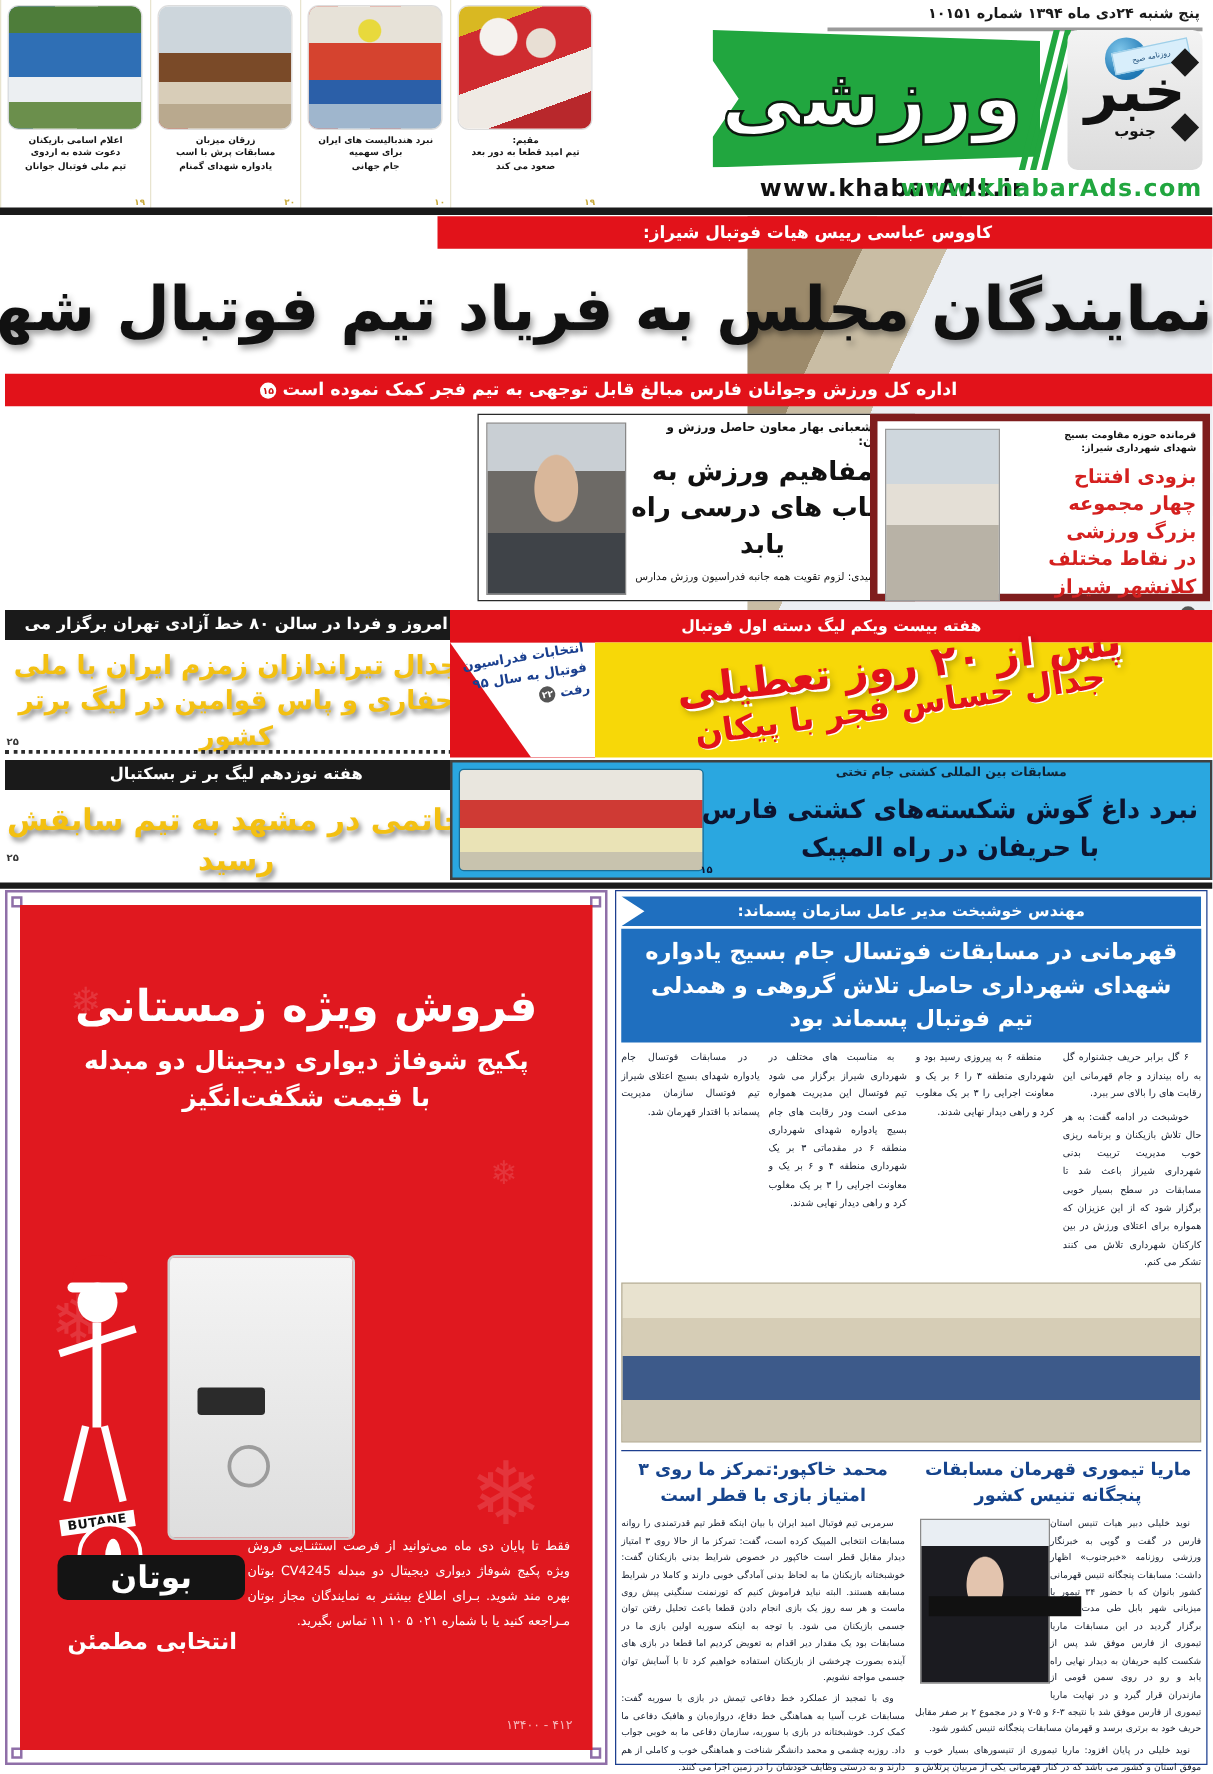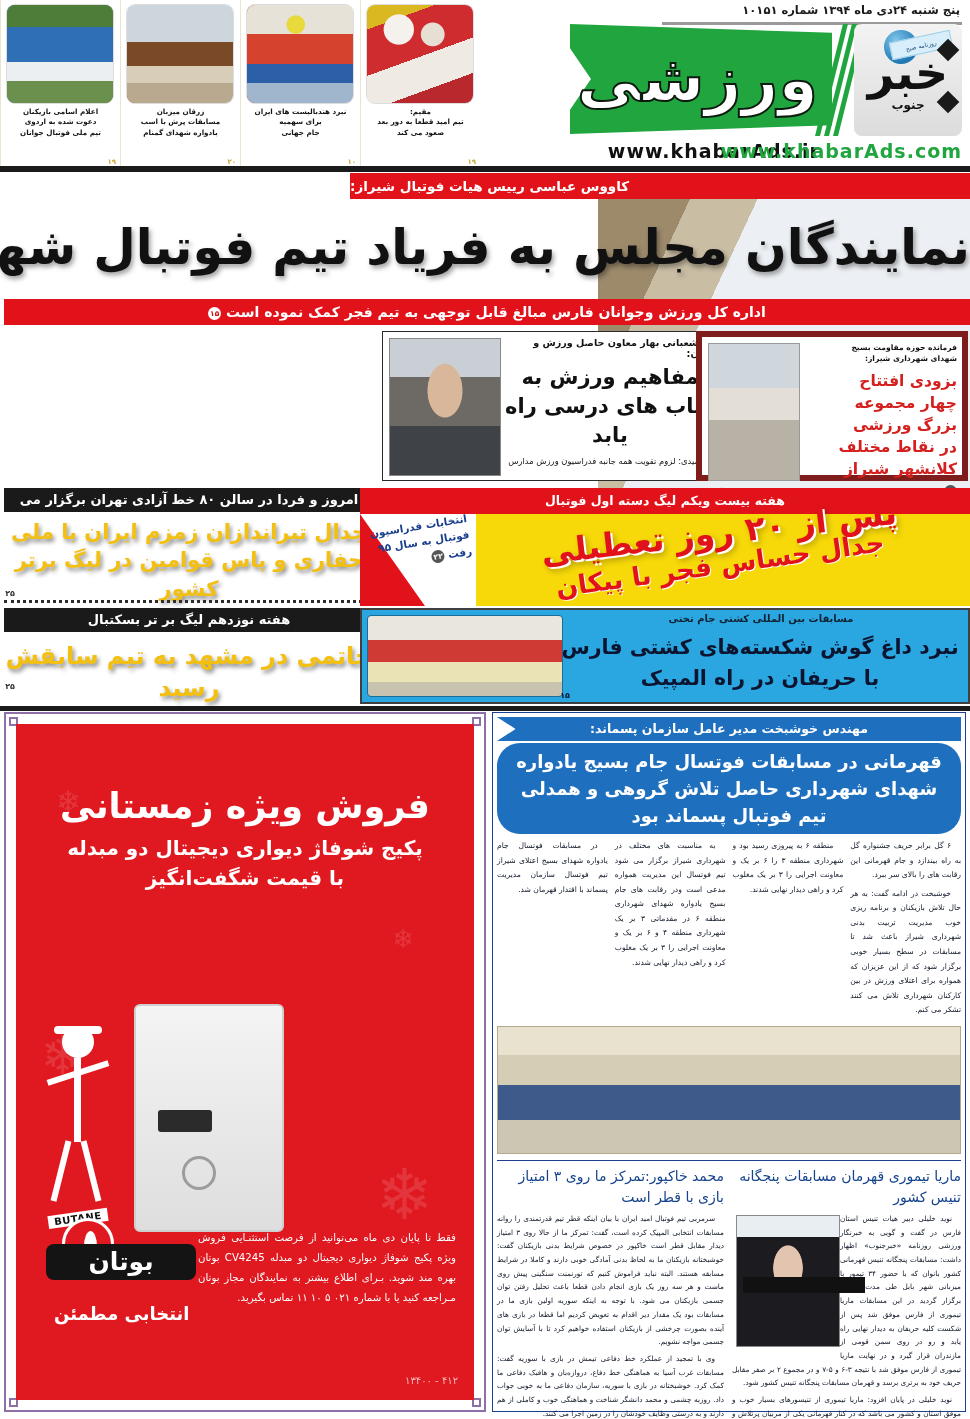--- a/index.html
+++ b/index.html
@@ -116,21 +116,21 @@
   .url-ir { position:absolute; top:140px; right:150px; font-size:19px; font-weight:900; color:#111; letter-spacing:1px; direction:ltr; }
   .url-com { position:absolute; top:140px; right:8px; font-size:19px; font-weight:900; color:#21a63f; letter-spacing:1px; direction:ltr; }
 
   .strip-rule { position:absolute; top:166px; right:0; left:0; height:6px; background:#1a1a1a; }
 
   
   .hero { position:absolute; top:173px; right:0; width:970px; height:320px; }
   .hero-photo { position:absolute; top:0; right:0; left:598px; top:0; height:318px; }
   .hero-kicker {
     position:absolute; top:0; right:0; width:620px; height:26px; background:#e2121a;
-    color:#fff; font-size:13.5px; font-weight:900; line-height:26px; text-align:left;
+    color:#fff; font-size:13.5px; font-weight:900; line-height:26px; text-align:center;
     padding-right:12px; direction:rtl;
   }
   .hero-headline {
     position:absolute; top:30px; right:0; width:966px; height:90px;
     font-size:49px; font-weight:900; color:#111; line-height:90px;
     text-align:center; direction:rtl; white-space:nowrap;
     text-shadow: 2px 3px 5px rgba(0,0,0,.38);
   }
   .hero-sub {
     position:absolute; top:126px; right:0; width:966px; height:26px; background:#e2121a;
@@ -281,31 +281,31 @@
 
   
   .art-wrap { position:absolute; top:712px; right:4px; width:474px; height:700px; border:1px solid #1d3f8f; background:#fff; padding:4px; }
   .art-kick {
     position:relative; height:24px; background:#1f6fbf; color:#fff;
     font-size:12.5px; font-weight:900; line-height:24px; text-align:center; direction:rtl;
     clip-path: polygon(0 0, 100% 0, 100% 100%, 0 100%, 4% 50%);
   }
   .art-hl {
     margin-top:2px; background:#1f6fbf; color:#fff; padding:5px 8px;
-    font-size:18px; font-weight:900; line-height:1.5; text-align:center; direction:rtl;border-radius:23px;
+    font-size:18px; font-weight:900; line-height:1.5; text-align:center; direction:rtl;
   }
   .cols4 { display:flex; flex-direction:row-reverse; gap:7px; margin-top:5px; }
   .col { width:111px; font-size:7.6px; line-height:1.92; color:#101828; direction:rtl; text-align:justify; }
   .col p { margin-bottom:4px; text-indent:10px; }
   .art-photo { margin-top:4px; height:128px; border:1px solid #b2a98f; }
 
   .art2 { margin-top:6px; border-top:1px solid #1d3f8f; padding-top:5px; display:flex; flex-direction:row-reverse; gap:8px;}
   .art2-right { width:230px; }
   .art2-left  { width:228px; }
-  .hl-blue { font-size:14px; font-weight:400; color:#16448c; direction:rtl; text-align:right; line-height:1.5; }
+  .hl-blue { font-size:14px; font-weight:700; color:#16448c; direction:rtl; text-align:center; line-height:1.5; }
   .body-mini { font-size:7.3px; line-height:1.88; color:#101828; direction:rtl; text-align:justify; margin-top:4px; }
   .body-mini p { margin-bottom:3px; text-indent:9px; }
   .woman-photo { width:104px; height:132px; border:1px solid #8a8a8a; float:left; margin:3px 0 3px 4px; }
 
   .blk-strip-bottom { position:absolute; bottom:118px; right:100px; width:122px; height:16px; background:#111; }
   .page-frame-mark { position:absolute; width:9px; height:9px; border:2px solid #8f6fa8; }
 </style>
 </head>
 <body>
 

